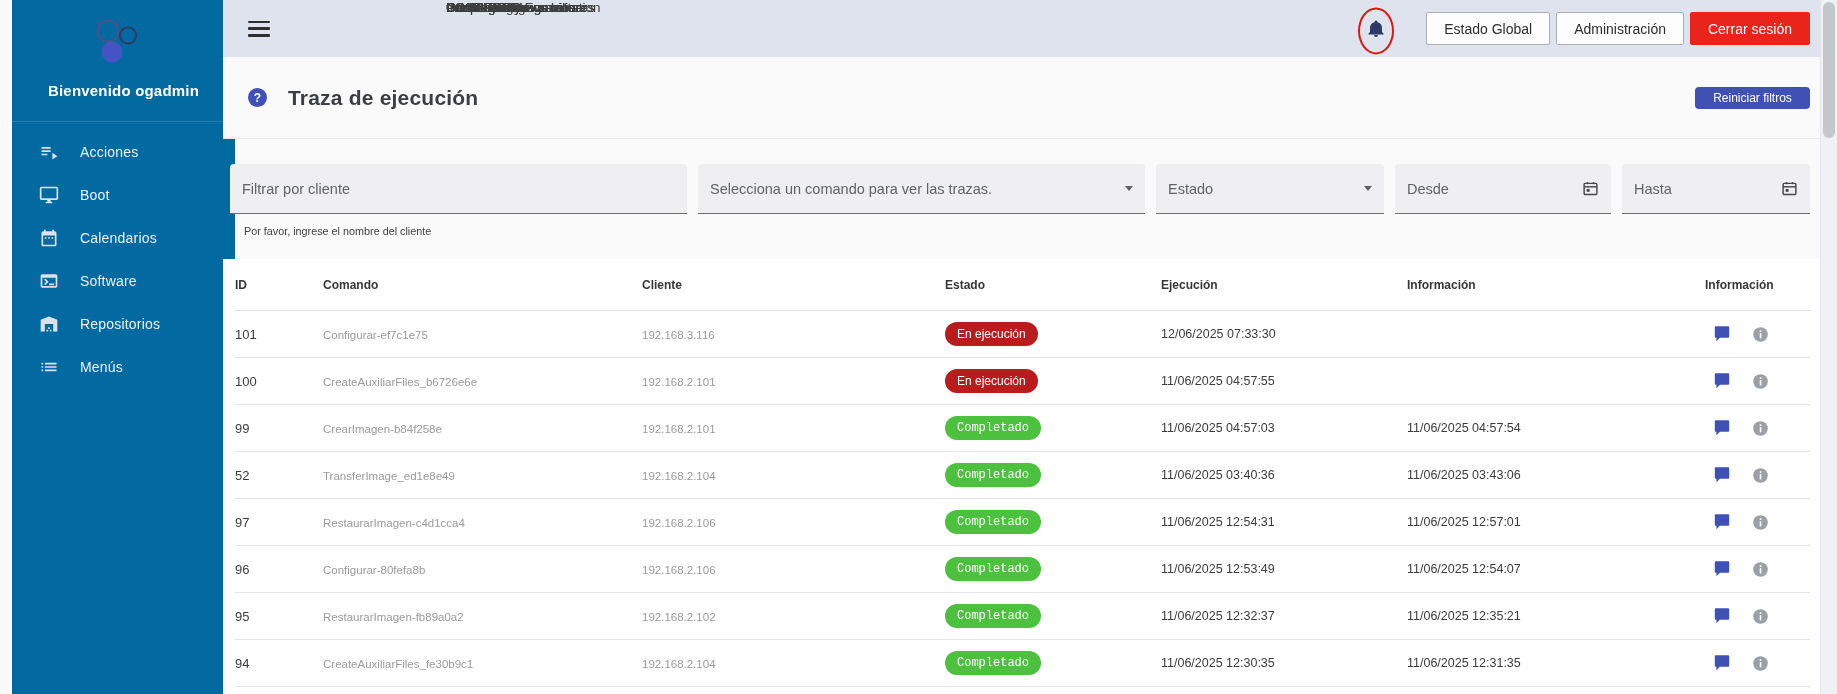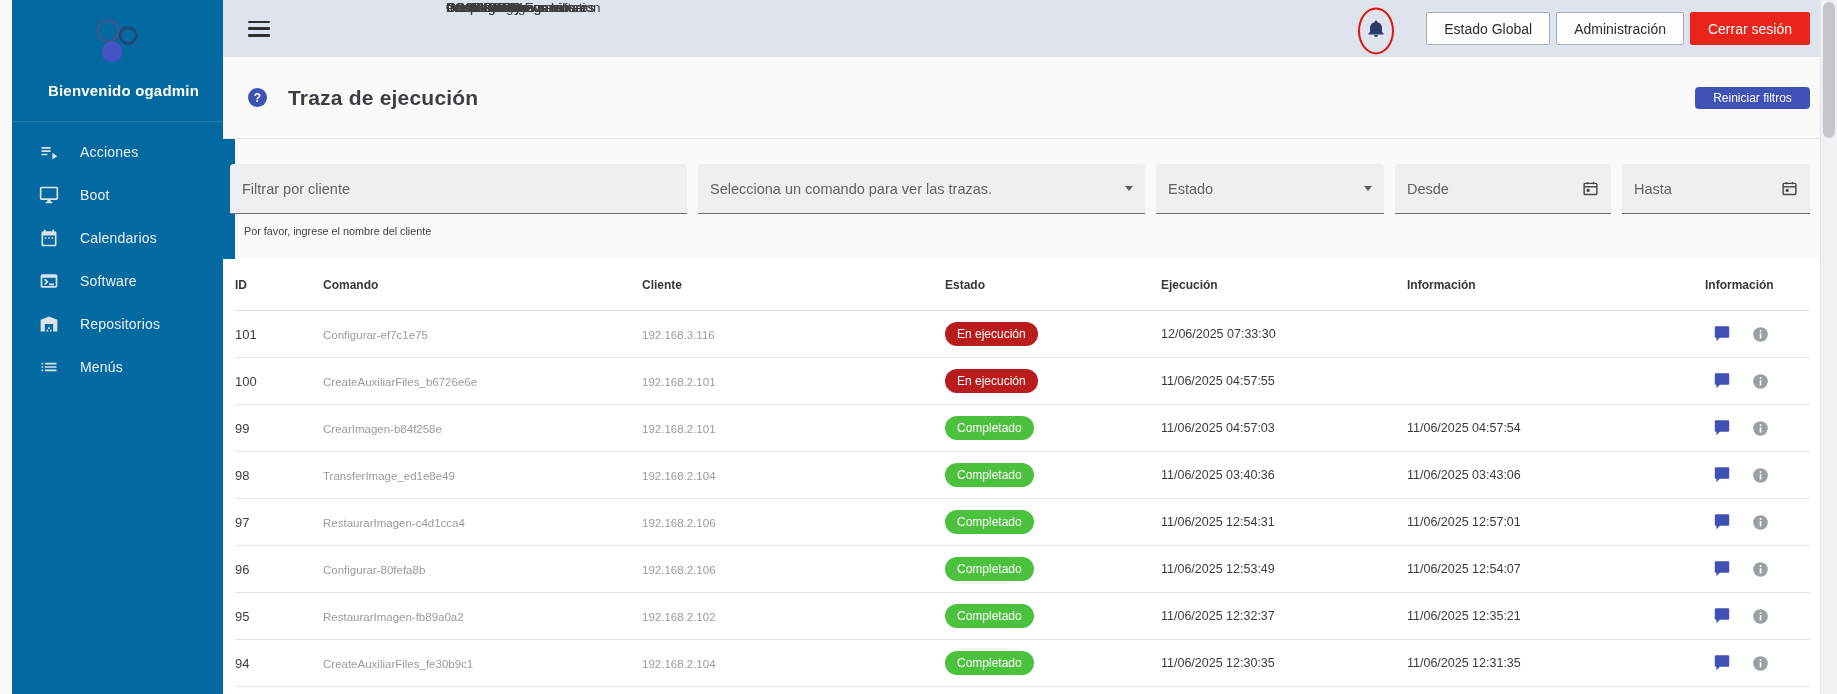--- a/index.html
+++ b/index.html
@@ -54,21 +54,21 @@
   .table { margin-top:23px; background:#fff; padding:0 10px 0 12px; min-height:436px; }
   .thead, .trow { display:grid; grid-template-columns:88px 319px 303px 216px 246px 298px 1fr; align-items:center; }
   .thead { height:52px; border-bottom:1px solid #e0e0e0; font-size:12px; font-weight:700; color:#373737; }
   .trow { height:47px; border-bottom:1px solid #e4e4e4; }
   .cell { font-size:13px; color:#3d3d3d; }
   .cell .main { font-size:13.5px; color:#3f3f3f; }
   .cell .sub { font-size:11.5px; color:#9a9a9a; margin-top:2px; }
   .ts { font-size:12.5px; font-weight:500; color:#3c3c3c; }
   .badge { display:inline-block; padding:5px 12px; border-radius:16px; color:#fff; font-size:12px; }
   .badge.running { background:#b91c1c; }
-  .badge.completed { background:#4bc13e; }
+  .badge.completed { background:#4bc13e;font-family:Liberation Mono, monospace; }
   .info-cell { display:flex; align-items:center; gap:21px; padding-left:8px; }
   .icon-btn { background:none; border:none; cursor:pointer; display:flex; padding:0; }
   .icon-btn svg { display:block; }
   
   .scrollbar { position:absolute; right:0; top:0; width:17px; height:694px; background:#f0f1f4; border-left:1px solid #e4e5e8; cursor:pointer; }
   .scroll-thumb { position:absolute; left:2px; top:2px; width:12px; height:136px; background:#c3c6cb; border-radius:7px; cursor:grab; }
 </style>
 </head>
 <body>
 
@@ -301,21 +301,21 @@
         <svg width="17" height="17" viewBox="0 0 20 20">
                 <circle cx="10" cy="10" r="8.6" fill="#9aa0a6"></circle>
                 <rect x="9.1" y="8.4" width="1.9" height="6.2" fill="#fff"></rect>
                 <rect x="9.1" y="5" width="1.9" height="2" fill="#fff"></rect>
               </svg>
       </button>
     </div>
   </div>
 
   <div class="trow">
-    <div class="cell">98</div>
+    <div class="cell">52</div>
     <div class="cell">
       <div class="main">transfer-image</div>
       <div class="sub">TransferImage_ed1e8e49</div>
     </div>
     <div class="cell">
       <div class="main">modelo-windows-bios</div>
       <div class="sub">192.168.2.104</div>
     </div>
     <div class="cell">
       <span class="badge completed">Completado</span>

